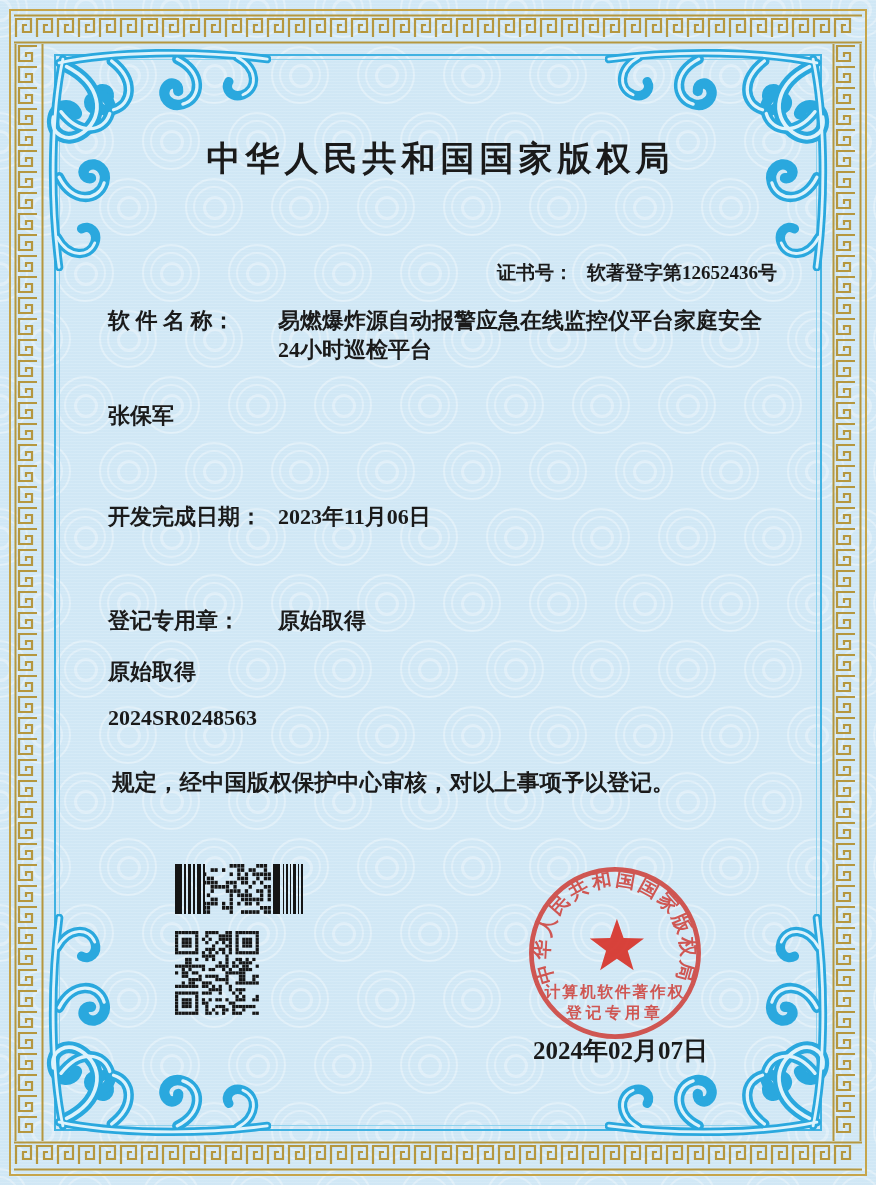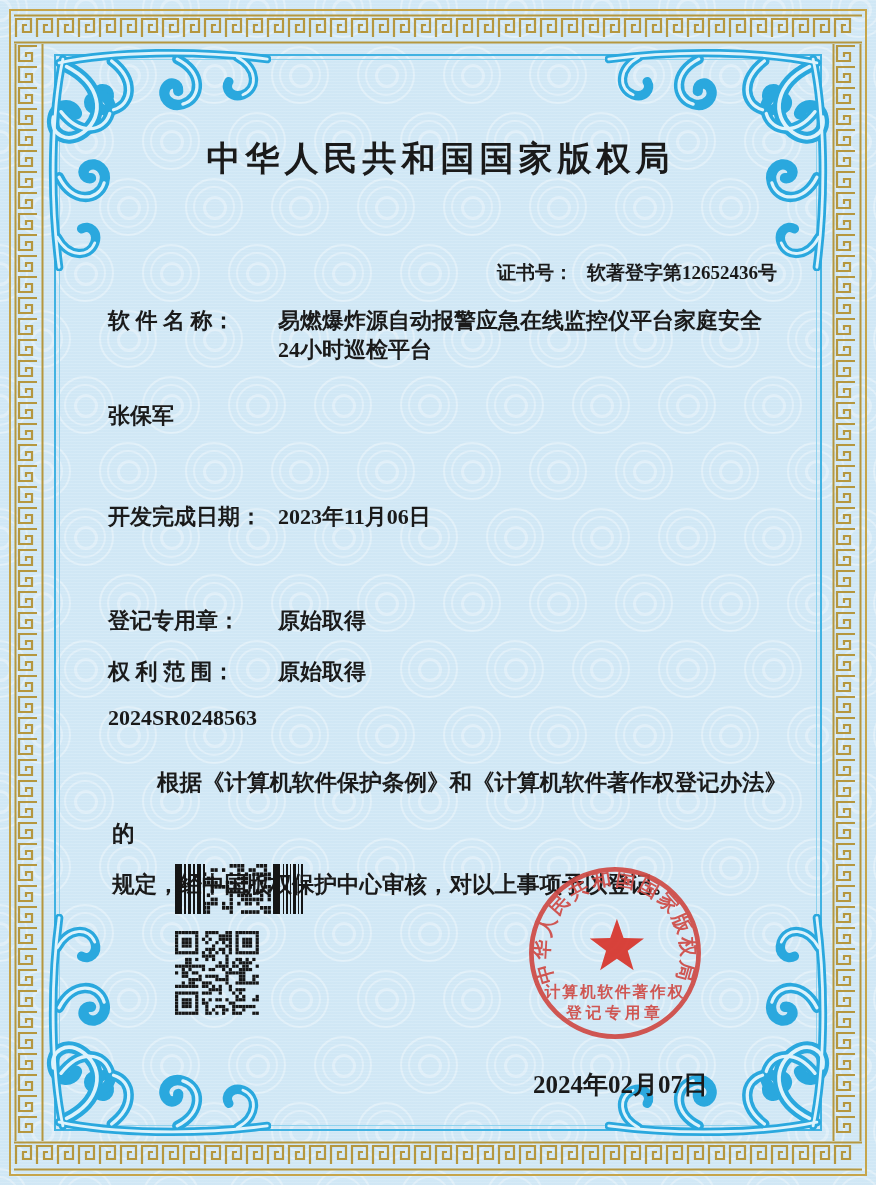--- a/index.html
+++ b/index.html
@@ -46,21 +46,21 @@
   .f-dev{top:502px;}
   .f-pub{top:554px;}
   .f-acq{top:606px;}
   .f-scope{top:657px;}
   .f-reg{top:705px;}
   .statement{position:absolute;left:112px;right:86px;top:757px;
       font-size:22.5px;font-weight:700;line-height:51px;}
   .statement .s1{text-indent:2em;}
   .barcode{position:absolute;left:175px;top:864px;z-index:3;}
   .qrcode{position:absolute;left:175px;top:931px;z-index:3;}
-  .issue-date{position:absolute;left:533px;top:1068px;font-size:25px;font-weight:700;z-index:3;}
+  .issue-date{position:absolute;left:533px;top:1034px;font-size:25px;font-weight:700;z-index:3;}
   .seal{position:absolute;left:520px;top:858px;width:190px;height:190px;z-index:4;opacity:.92;}
 </style>
 </head>
 <body>
 
 <div class="stage">
 
   <div class="watermarks">
       <div class="wm" style="left: -30px; top: -20px;">
         <div class="r2"></div>
@@ -944,30 +944,28 @@
 
     <div class="field f-pub">
     </div>
 
     <div class="field f-acq">
       <div class="lbl">登记专用章：</div>
       <div class="val">原始取得</div>
     </div>
 
     <div class="field f-scope">
-      <div class="lbl">权 利 范 围：</div>
       <div class="val">原始取得</div>
     </div>
 
     <div class="field f-reg">
       <div class="val">2024SR0248563</div>
     </div>
 
     <div class="statement">
-      <div class="s1">根据《计算机软件保护条例》和《计算机软件著作权登记办法》的</div>
       <div class="s2">规定，经中国版权保护中心审核，对以上事项予以登记。</div>
     </div>
 
     <svg class="barcode" id="barcode" width="130" height="50">
         <rect x="0" y="0" width="7" height="50" fill="#151515"></rect>
         <rect x="9" y="0" width="2" height="50" fill="#151515"></rect>
         <rect x="13" y="0" width="3" height="50" fill="#151515"></rect>
         <rect x="18" y="0" width="2" height="50" fill="#151515"></rect>
         <rect x="22" y="0" width="4" height="50" fill="#151515"></rect>
         <rect x="28" y="0" width="2" height="50" fill="#151515"></rect>

